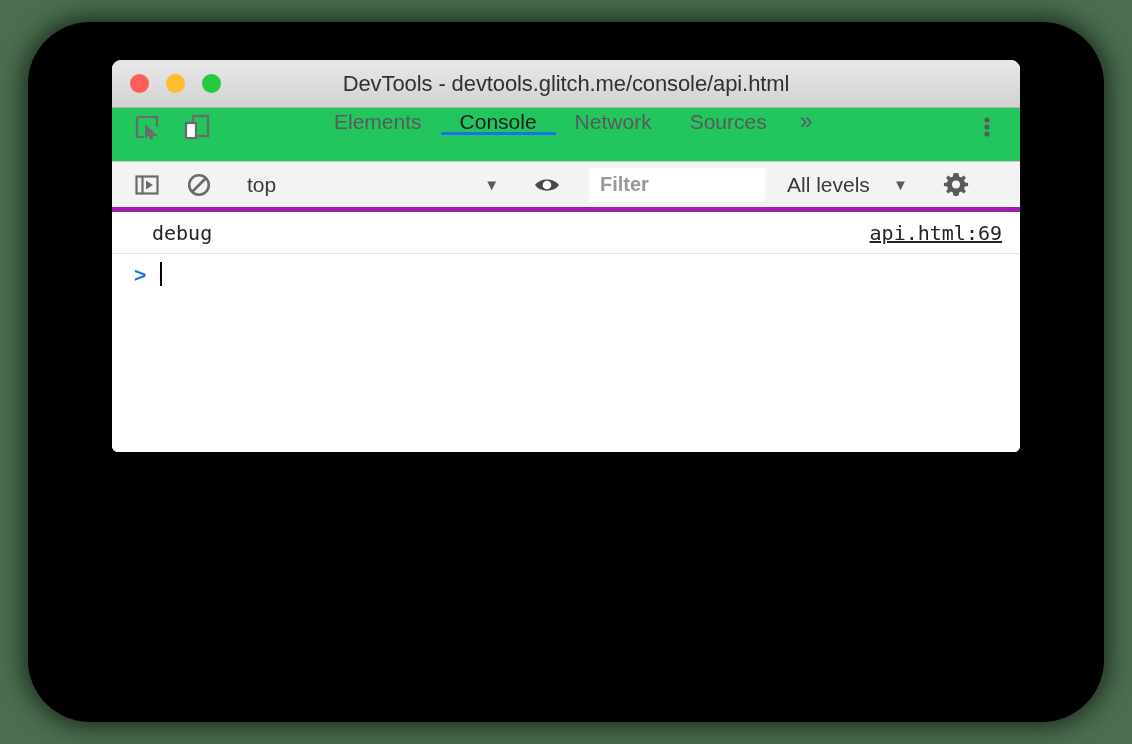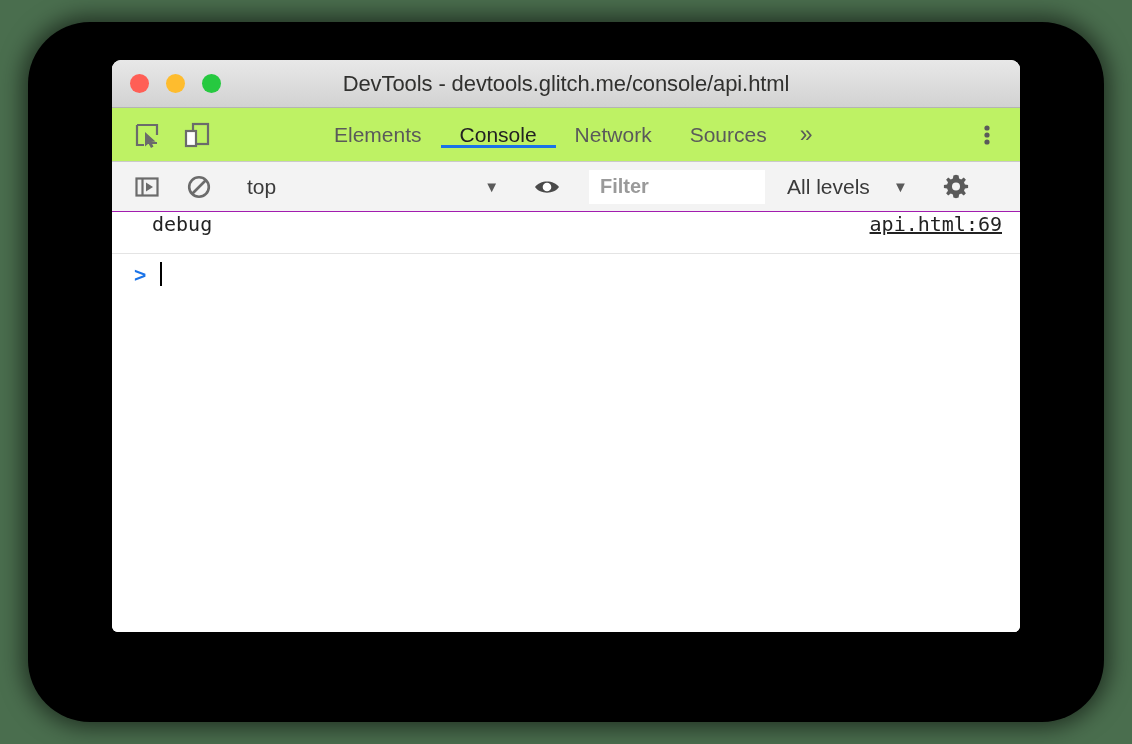--- a/index.html
+++ b/index.html
@@ -27,21 +27,21 @@
     border-radius: 62px;
     box-shadow: 0 0 22px 6px rgba(0,0,0,0.55);
   }
 
   
   #window {
     position: absolute;
     left: 112px;
     top: 60px;
     width: 908px;
-    height: 572px;
+    height: 392px;
     background: #ffffff;
     border-radius: 9px 9px 6px 6px;
     overflow: hidden;
     display: flex;
     flex-direction: column;
   }
 
   
   .titlebar {
     height: 48px;
@@ -74,24 +74,24 @@
     font-size: 22px;
     color: #31312f;
     letter-spacing: -0.1px;
     pointer-events: none;
   }
 
   
   .tabbar {
     height: 54px;
     flex: 0 0 54px;
-    background: #bef264;
+    background: #22c55e;
     border-bottom: 1px solid #cacaca;
     display: flex;
-    align-items: center;
+    align-items: flex-start;
     gap: 36px;
   }
   .tb-icons {
     display: flex;
     align-items: center;
     gap: 12px;
     padding: 0 12px 0 16px;
   }
   .icon-btn {
     width: 38px; height: 38px;
@@ -135,21 +135,21 @@
     display: flex;
     align-items: center;
     padding-right: 14px;
   }
 
   
   .console-toolbar {
     height: 50px;
     flex: 0 0 50px;
     background: #f3f3f3;
-    border-bottom: 1px solid #a21caf;
+    border-bottom: 5px solid #a21caf;
     display: flex;
     align-items: center;
   }
   .ct-icons {
     display: flex;
     align-items: center;
     gap: 14px;
     padding: 0 12px 0 16px;
   }
   .context-select {
@@ -194,20 +194,21 @@
   }
 
   
   .console-body {
     flex: 1 1 auto;
     background: #ffffff;
     overflow: hidden;
   }
   .msg-row {
     display: flex;
+    align-items: center;
     justify-content: space-between;
     height: 42px;
     padding: 0 18px 0 40px;
     border-bottom: 1px solid #e4e4e4;
   }
   .msg-text {
     font-family: "DejaVu Sans Mono", monospace;
     font-size: 20px;
     color: #222222;
   }

